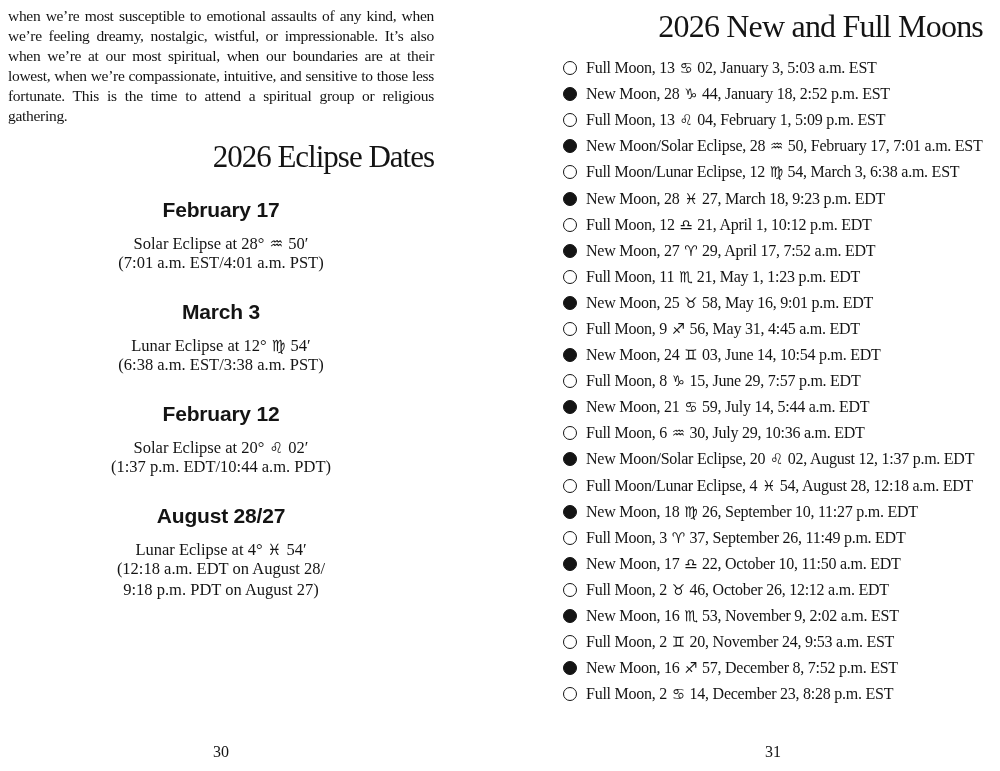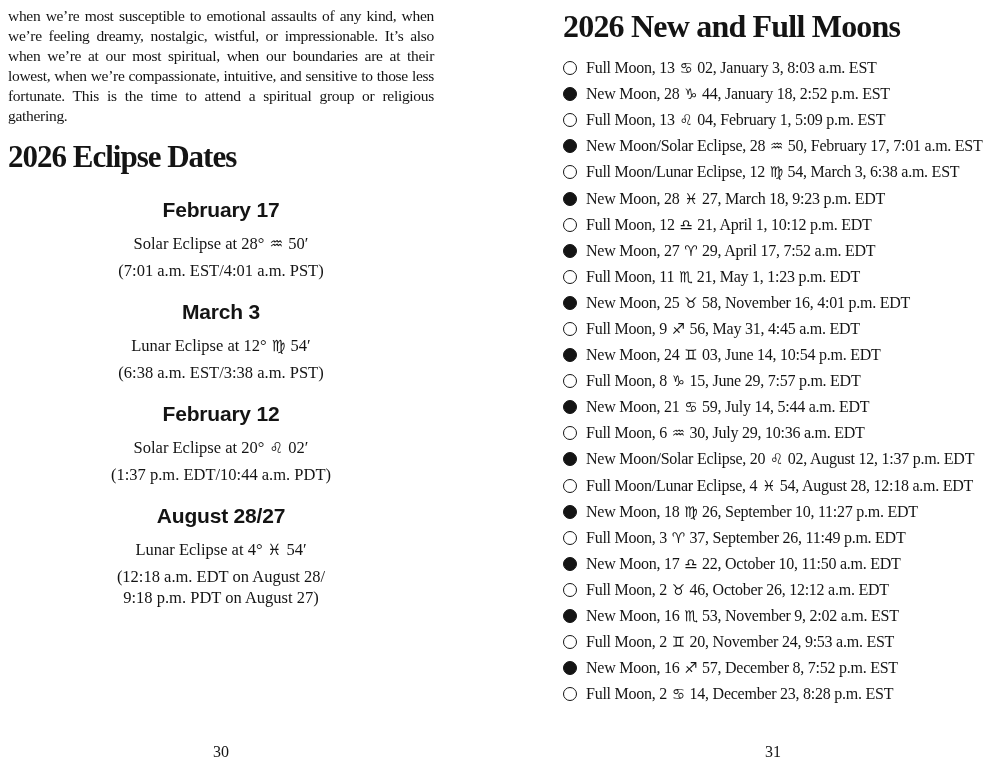--- a/index.html
+++ b/index.html
@@ -13,36 +13,36 @@
   .spread { position: relative; width: 1000px; height: 771px; background: #ffffff; }
 
   
   .left-col { position: absolute; left: 8px; top: 0; width: 426px; height: 771px; }
   .intro {
     position: absolute; top: 6px; left: 0; width: 426px;
     font-size: 15.5px; line-height: 20px; letter-spacing: -0.3px;
     text-align: justify;
   }
   .main-title {
-    position: absolute; left: 0; width: 100%; text-align: left;
-    font-weight: 700; white-space: nowrap;
+    position: absolute; left: 0; width: 100%; text-align: right;
+    font-weight: 400; white-space: nowrap;
   }
   .left-col .main-title { top: 139px; font-size: 31px; letter-spacing: -1px; }
 
   .eclipse { position: absolute; left: 0; width: 100%; text-align: center; }
   .eclipse:nth-of-type(1) { top: 197px; }
   .eclipse:nth-of-type(2) { top: 299px; }
   .eclipse:nth-of-type(3) { top: 401px; }
   .eclipse:nth-of-type(4) { top: 503px; }
   .eclipse h3 {
     font-family: "Liberation Sans", "DejaVu Sans", sans-serif;
     font-size: 21px; font-weight: 700; line-height: 26px; letter-spacing: -0.2px;
   }
   .eclipse .detail { font-size: 16.5px; line-height: 18px; margin-top: 12px; }
-  .eclipse .time   { font-size: 16.5px; line-height: 20.5px; margin-top: 8px; }
+  .eclipse .time   { font-size: 16.5px; line-height: 20.5px; margin-top: 0; }
   .eclipse .time2  { font-size: 16.5px; line-height: 20.5px; margin-top: 0; }
 
   .glyph { font-family: "DejaVu Sans", sans-serif; font-size: 0.93em; padding: 0 1px; }
 
   .page-num {
     position: absolute; top: 743px; left: 0; width: 100%;
     text-align: center; font-size: 16px;
   }
 
   
@@ -105,21 +105,21 @@
     <div class="page-num" data-name="page-number-left">30</div>
   </div>
 
   <div class="right-col" data-name="right-page">
     <h1 class="main-title" data-name="new-full-moons-title">2026 New and Full Moons</h1>
 
     <ul class="moon-list" data-name="moon-list">
 
         <li class="moon-item" data-name="moon-list-item">
           <span class="moon-marker" data-name="full-moon-icon"></span>
-          <span data-name="moon-entry-text"><span data-name="moon-entry-before">Full Moon, 13 </span><span class="glyph" data-name="zodiac-cancer-icon">♋</span><span data-name="moon-entry-after"> 02, January 3, 8:03 a.m. EST</span></span>
+          <span data-name="moon-entry-text"><span data-name="moon-entry-before">Full Moon, 13 </span><span class="glyph" data-name="zodiac-cancer-icon">♋</span><span data-name="moon-entry-after"> 02, January 3, 5:03 a.m. EST</span></span>
         </li>
 
         <li class="moon-item" data-name="moon-list-item">
           <span class="moon-marker" data-name="new-moon-icon"></span>
           <span data-name="moon-entry-text"><span data-name="moon-entry-before">New Moon, 28 </span><span class="glyph" data-name="zodiac-capricorn-icon">♑</span><span data-name="moon-entry-after"> 44, January 18, 2:52 p.m. EST</span></span>
         </li>
 
         <li class="moon-item" data-name="moon-list-item">
           <span class="moon-marker" data-name="full-moon-icon"></span>
           <span data-name="moon-entry-text"><span data-name="moon-entry-before">Full Moon, 13 </span><span class="glyph" data-name="zodiac-leo-icon">♌</span><span data-name="moon-entry-after"> 04, February 1, 5:09 p.m. EST</span></span>
@@ -150,21 +150,21 @@
           <span data-name="moon-entry-text"><span data-name="moon-entry-before">New Moon, 27 </span><span class="glyph" data-name="zodiac-aries-icon">♈</span><span data-name="moon-entry-after"> 29, April 17, 7:52 a.m. EDT</span></span>
         </li>
 
         <li class="moon-item" data-name="moon-list-item">
           <span class="moon-marker" data-name="full-moon-icon"></span>
           <span data-name="moon-entry-text"><span data-name="moon-entry-before">Full Moon, 11 </span><span class="glyph" data-name="zodiac-scorpio-icon">♏</span><span data-name="moon-entry-after"> 21, May 1, 1:23 p.m. EDT</span></span>
         </li>
 
         <li class="moon-item" data-name="moon-list-item">
           <span class="moon-marker" data-name="new-moon-icon"></span>
-          <span data-name="moon-entry-text"><span data-name="moon-entry-before">New Moon, 25 </span><span class="glyph" data-name="zodiac-taurus-icon">♉</span><span data-name="moon-entry-after"> 58, November 16, 4:01 p.m. EDT</span></span>
+          <span data-name="moon-entry-text"><span data-name="moon-entry-before">New Moon, 25 </span><span class="glyph" data-name="zodiac-taurus-icon">♉</span><span data-name="moon-entry-after"> 58, May 16, 9:01 p.m. EDT</span></span>
         </li>
 
         <li class="moon-item" data-name="moon-list-item">
           <span class="moon-marker" data-name="full-moon-icon"></span>
           <span data-name="moon-entry-text"><span data-name="moon-entry-before">Full Moon, 9 </span><span class="glyph" data-name="zodiac-sagittarius-icon">♐</span><span data-name="moon-entry-after"> 56, May 31, 4:45 a.m. EDT</span></span>
         </li>
 
         <li class="moon-item" data-name="moon-list-item">
           <span class="moon-marker" data-name="new-moon-icon"></span>
           <span data-name="moon-entry-text"><span data-name="moon-entry-before">New Moon, 24 </span><span class="glyph" data-name="zodiac-gemini-icon">♊</span><span data-name="moon-entry-after"> 03, June 14, 10:54 p.m. EDT</span></span>

